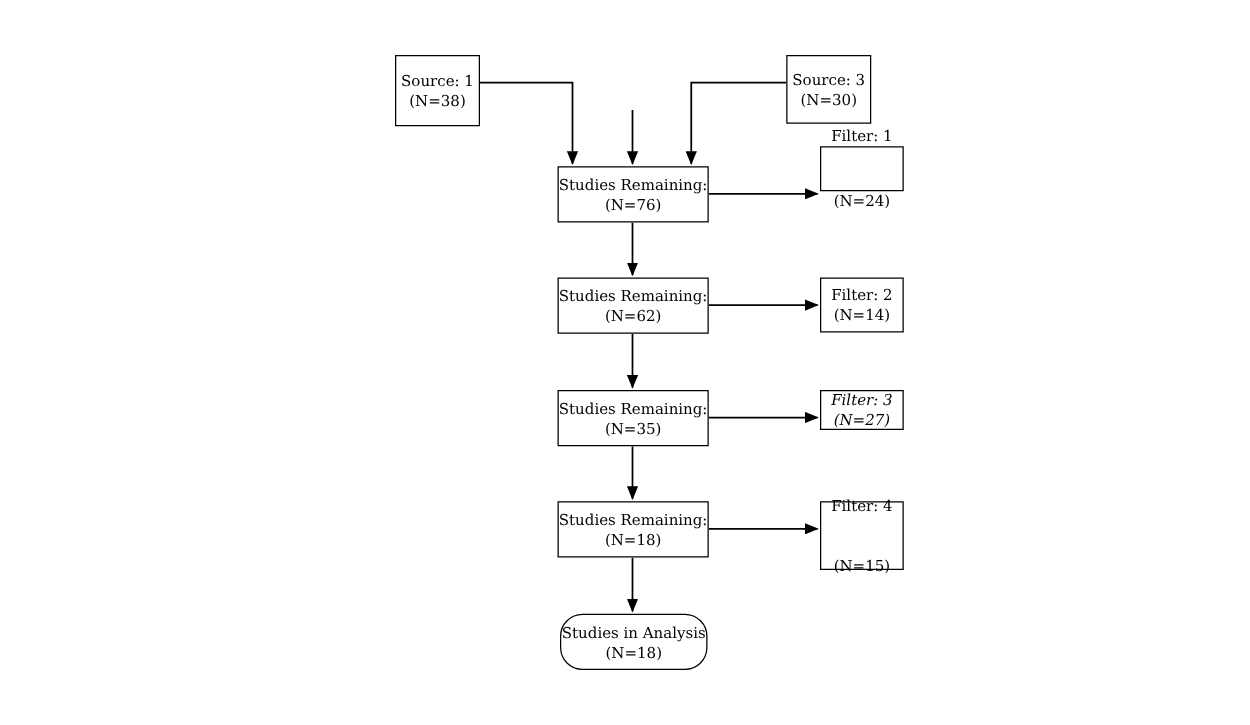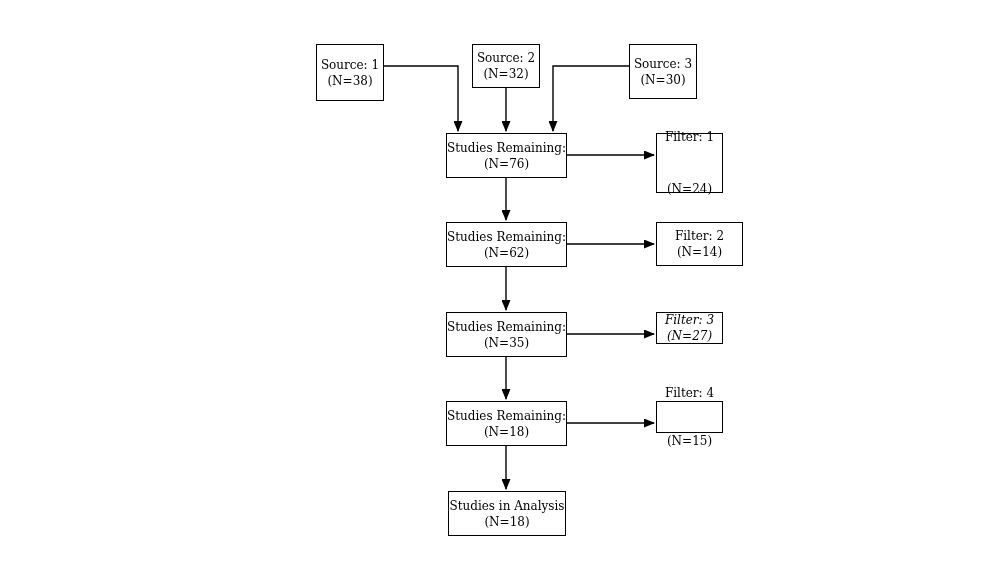--- a/index.html
+++ b/index.html
@@ -42,26 +42,26 @@
   
   .b-source-1 { left: 316px; top: 44px;  width: 68px;  height: 57px; }
   .b-source-2 { left: 472px; top: 44px;  width: 68px;  height: 44px; }
   .b-source-3 { left: 629px; top: 44px;  width: 68px;  height: 55px; }
   
   .b-stage-1  { left: 446px; top: 133px; width: 121px; height: 45px; }
   .b-stage-2  { left: 446px; top: 222px; width: 121px; height: 45px; }
   .b-stage-3  { left: 446px; top: 312px; width: 121px; height: 45px; }
   .b-stage-4  { left: 446px; top: 401px; width: 121px; height: 45px; }
   
-  .b-filter-1 { left: 656px; top: 133px; width: 67px;  height: 60px; gap: 36px; }
-  .b-filter-2 { left: 656px; top: 222px; width: 87px;  height: 44px; }
+  .b-filter-1 { left: 656px; top: 117px; width: 67px;  height: 36px; gap: 36px; }
+  .b-filter-2 { left: 656px; top: 222px; width: 67px;  height: 44px; }
   .b-filter-3 { left: 656px; top: 312px; width: 67px;  height: 32px; font-style: italic; }
-  .b-filter-4 { left: 656px; top: 401px; width: 67px;  height: 32px; gap: 32px; }
+  .b-filter-4 { left: 656px; top: 401px; width: 67px;  height: 55px; gap: 32px; }
   
-  .b-final    { left: 448px; top: 491px; width: 118px; height: 45px; }
+  .b-final    { left: 448px; top: 491px; width: 118px; height: 45px; border-radius: 18px; }
 </style>
 </head>
 <body>
 
 <div class="canvas">
 
   <svg class="connectors" viewBox="0 0 1000 580" xmlns="http://www.w3.org/2000/svg">
     <defs>
       <marker id="arrow" markerWidth="11" markerHeight="9" refX="10" refY="4.5" orient="auto" markerUnits="userSpaceOnUse">
         <path d="M0,0 L11,4.5 L0,9 z" fill="#000000"></path>
@@ -83,24 +83,20 @@
       <polyline points="567,155 654,155" marker-end="url(#arrow)"></polyline>
       <polyline points="567,244 654,244" marker-end="url(#arrow)"></polyline>
       <polyline points="567,334 654,334" marker-end="url(#arrow)"></polyline>
       <polyline points="567,423 654,423" marker-end="url(#arrow)"></polyline>
     </g>
   </svg>
 
   <div class="box b-source-1">
     <div class="bline">Source: 1</div>
     <div class="bline">(N=38)</div>
-  </div>
-  <div class="box b-source-2">
-    <div class="bline">Source: 2</div>
-    <div class="bline">(N=32)</div>
   </div>
   <div class="box b-source-3">
     <div class="bline">Source: 3</div>
     <div class="bline">(N=30)</div>
   </div>
 
   <div class="box b-stage-1">
     <div class="bline">Studies Remaining:</div>
     <div class="bline">(N=76)</div>
   </div>

